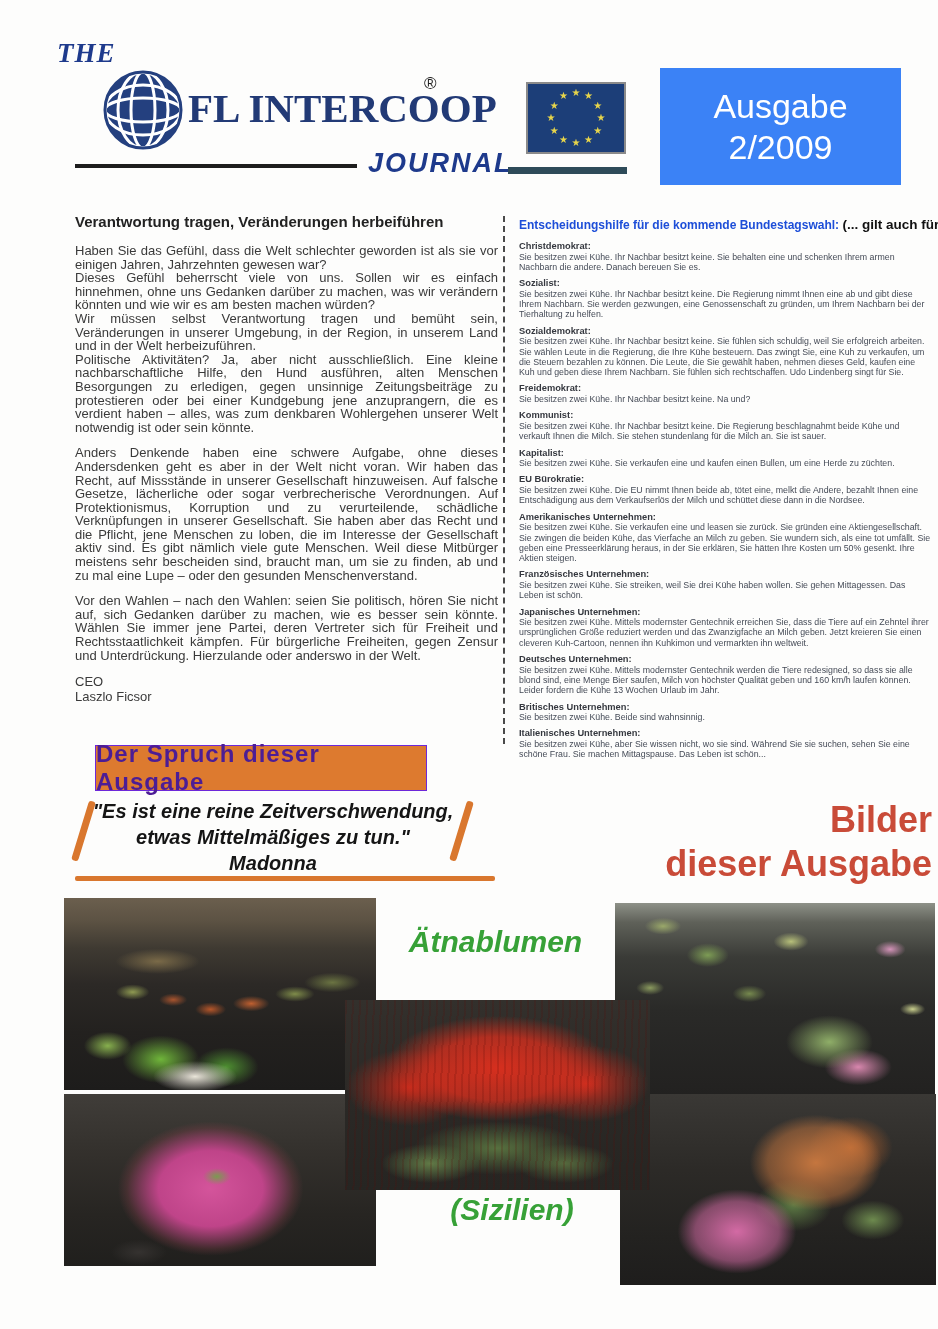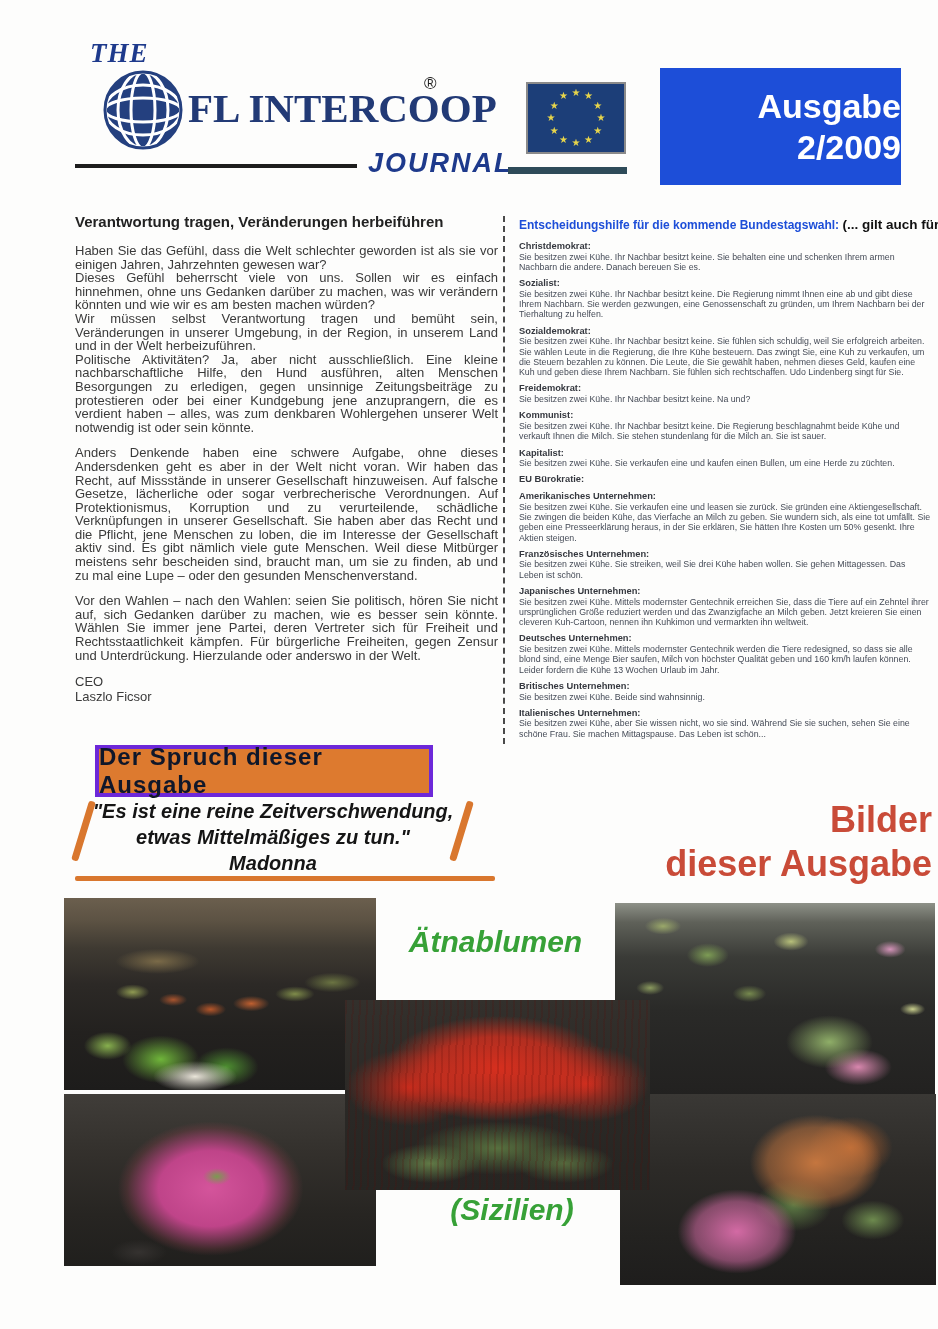--- a/index.html
+++ b/index.html
@@ -1,55 +1,55 @@
 <!DOCTYPE html>
 <html><head>
 <meta charset="utf-8">
 <style>
   html,body{margin:0;padding:0;background:#e9e9e9;}
   .page{position:relative;width:938px;height:1329px;margin:0 auto;background:#fdfdfc;
         font-family:"Liberation Sans",sans-serif;overflow:hidden;}
 
   
   .the{position:absolute;left:57px;top:38px;font-family:"Liberation Serif",serif;
-       font-style:italic;font-weight:bold;font-size:27px;color:#1e3a8c;letter-spacing:1px;margin-left:33px;}
+       font-style:italic;font-weight:bold;font-size:27px;color:#1e3a8c;letter-spacing:1px;}
   .globe{position:absolute;left:103px;top:70px;width:80px;height:80px;}
   .brand{position:absolute;left:188px;top:84px;font-family:"Liberation Serif",serif;
          font-weight:bold;font-size:41px;color:#223a76;letter-spacing:0px;white-space:nowrap;}
   .reg{position:absolute;left:424px;top:74px;font-size:17px;color:#222;}
   .rule1{position:absolute;left:75px;top:164px;width:282px;height:4px;background:#1d1d1d;}
   .journal{position:absolute;left:368px;top:148px;font-size:27px;font-weight:bold;
            font-style:italic;color:#1e3a8c;letter-spacing:2px;}
   .euflag{position:absolute;left:526px;top:82px;width:100px;height:72px;}
   .tealbar{position:absolute;left:508px;top:167px;width:119px;height:7px;background:#2e4b59;}
-  .issuebox{position:absolute;left:660px;top:68px;width:241px;height:117px;background:#1d4ed8;
-            color:#fff;display:flex;flex-direction:column;justify-content:center;align-items:flex-end;
-            font-weight:bold;font-size:34px;line-height:1.18;}
+  .issuebox{position:absolute;left:660px;top:68px;width:241px;height:117px;background:#3b82f6;
+            color:#fff;display:flex;flex-direction:column;justify-content:center;align-items:center;
+            font-weight:normal;font-size:34px;line-height:1.18;}
 
   
   .artcol{position:absolute;left:75px;top:213px;width:423px;color:#3a3a3a;}
   .art-title{font-weight:bold;font-size:15px;color:#222;margin-bottom:14px;}
   .ap{margin:0;font-size:13px;line-height:13.6px;text-align:justify;}
   .ap.sp{margin-top:12px;}
   .sig{margin-top:12px;font-size:13px;line-height:15px;}
 
   .divider{position:absolute;left:503px;top:216px;height:528px;border-left:2px dashed #4a4a4a;}
 
   .guidecol{position:absolute;left:519px;top:217px;width:413px;}
   .g-title{font-size:12px;margin-bottom:9px;white-space:nowrap;}
   .g-title .red{color:#1d4ed8;font-weight:bold;}
   .g-title .blk{color:#111;font-weight:bold;font-size:13.5px;}
   .g-sec{margin-bottom:6px;}
   .g-label{font-weight:bold;font-size:9.3px;color:#35383f;line-height:10.6px;}
   .g-text{font-size:8.8px;color:#454b57;line-height:10.3px;}
 
   
   .banner{position:absolute;left:95px;top:745px;width:330px;height:44px;background:#dd7a2f;
-          border:4px solid #6d28d9;display:flex;align-items:center;justify-content:center;
-          color:#0f172a;font-weight:bold;font-size:24px;letter-spacing:1px;}
+          border:1px solid #6d28d9;display:flex;align-items:center;justify-content:center;
+          color:#4c1d95;font-weight:bold;font-size:24px;letter-spacing:1px;}
   .slash{position:absolute;width:7px;height:62px;background:#d9772e;border-radius:3px;transform:rotate(17deg);}
   .slash.l{left:80px;top:800px;}
   .slash.r{left:458px;top:800px;}
   .quote{position:absolute;left:88px;top:798px;width:370px;text-align:center;color:#151515;
          font-weight:bold;font-style:italic;font-size:20px;line-height:26px;}
   .qrule{position:absolute;left:75px;top:876px;width:420px;height:5px;background:#d9772e;border-radius:2px;}
 
   
   .bilder{position:absolute;left:560px;top:798px;width:372px;text-align:right;color:#c94b38;
           font-weight:bold;font-size:36px;line-height:44px;}
@@ -200,20 +200,21 @@
     <div class="g-sec">
       <div class="g-label">Kommunist:</div>
       <div class="g-text">Sie besitzen zwei Kühe. Ihr Nachbar besitzt keine. Die Regierung beschlagnahmt beide Kühe und verkauft Ihnen die Milch. Sie stehen stundenlang für die Milch an. Sie ist sauer.</div>
     </div>
     <div class="g-sec">
       <div class="g-label">Kapitalist:</div>
       <div class="g-text">Sie besitzen zwei Kühe. Sie verkaufen eine und kaufen einen Bullen, um eine Herde zu züchten.</div>
     </div>
     <div class="g-sec">
       <div class="g-label">EU Bürokratie:</div>
+      <div class="g-text">Sie besitzen zwei Kühe. Die EU nimmt Ihnen beide ab, tötet eine, melkt die Andere, bezahlt Ihnen eine Entschädigung aus dem Verkaufserlös der Milch und schüttet diese dann in die Nordsee.</div>
     </div>
     <div class="g-sec">
       <div class="g-label">Amerikanisches Unternehmen:</div>
       <div class="g-text">Sie besitzen zwei Kühe. Sie verkaufen eine und leasen sie zurück. Sie gründen eine Aktiengesellschaft. Sie zwingen die beiden Kühe, das Vierfache an Milch zu geben. Sie wundern sich, als eine tot umfällt. Sie geben eine Presseerklärung heraus, in der Sie erklären, Sie hätten Ihre Kosten um 50% gesenkt. Ihre Aktien steigen.</div>
     </div>
     <div class="g-sec">
       <div class="g-label">Französisches Unternehmen:</div>
       <div class="g-text">Sie besitzen zwei Kühe. Sie streiken, weil Sie drei Kühe haben wollen. Sie gehen Mittagessen. Das Leben ist schön.</div>
     </div>
     <div class="g-sec">

